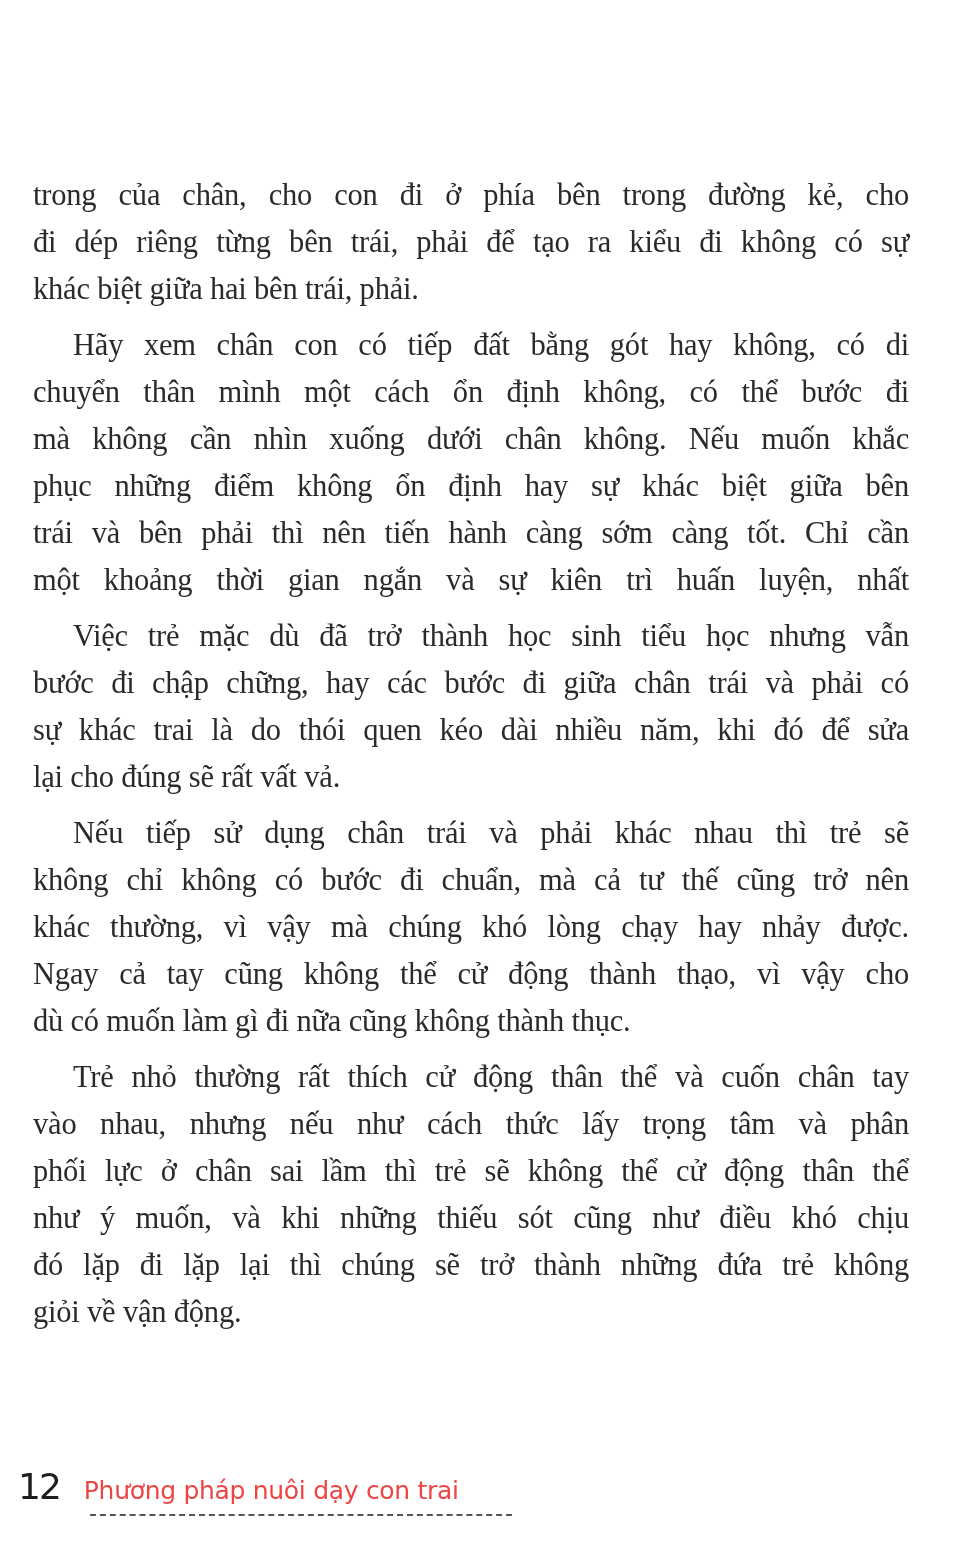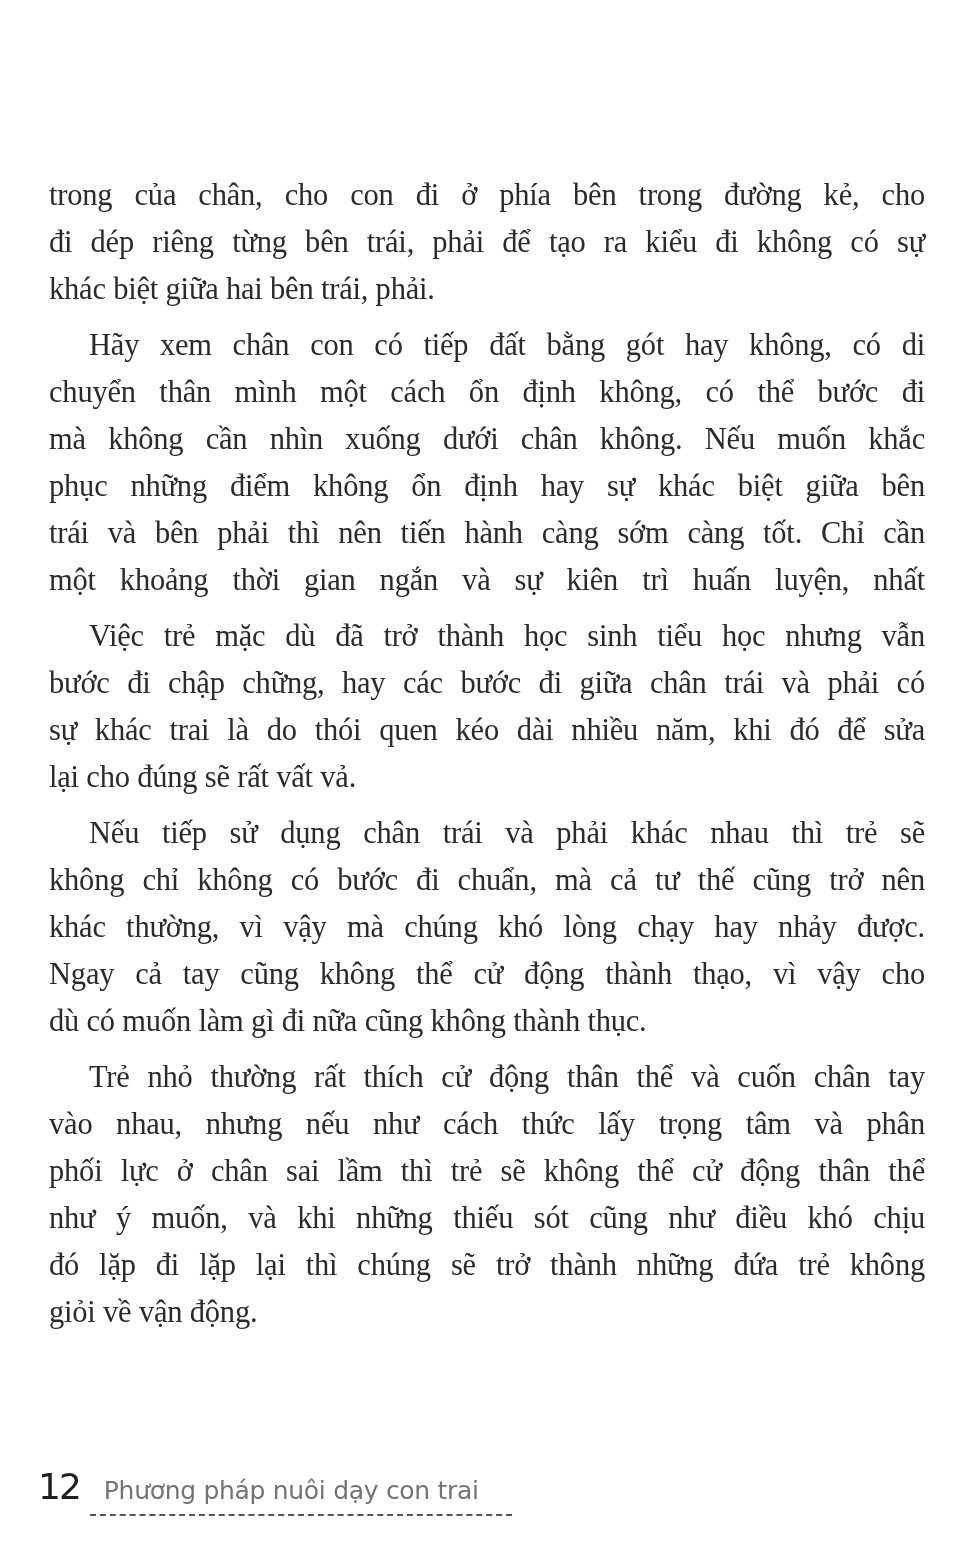--- a/index.html
+++ b/index.html
@@ -5,47 +5,47 @@
   html, body { margin: 0; padding: 0; }
   body {
     width: 965px; height: 1543px;
     background: #ffffff;
     position: relative;
     overflow: hidden;
     color: #2a2a2a;
   }
   .page-body {
     position: absolute;
-    left: 49px; top: 172px;
+    left: 33px; top: 172px;
     width: 876px;
     font-family: "Liberation Serif", "DejaVu Serif", serif;
     font-size: 30.5px;
     line-height: 47px;
     text-align: justify;
     letter-spacing: -0.2px;
   }
   .para { margin: 0 0 9px 0; }
   .line { display: block; text-align: justify; text-align-last: justify; white-space: nowrap; }
   .line.last { text-align-last: left; }
   .footer {
     position: absolute;
-    left: 38px; top: 1466px;
+    left: 18px; top: 1466px;
     display: flex; align-items: baseline;
   }
   .page-number {
     font-family: "DejaVu Sans", sans-serif;
     font-size: 36px;
     color: #1e1e1e;
     letter-spacing: -2px;
   }
   .book-title {
     margin-left: 24px;
     font-family: "DejaVu Sans", sans-serif;
     font-size: 25px;
-    color: #737373;
+    color: #ef4444;
     letter-spacing: -0.3px;
   }
   .footer-rule {
     position: absolute;
     left: 90px; top: 1514px;
     width: 422px; height: 0;
     border-top: 2px dashed #555;
   }
 </style>
 </head>

